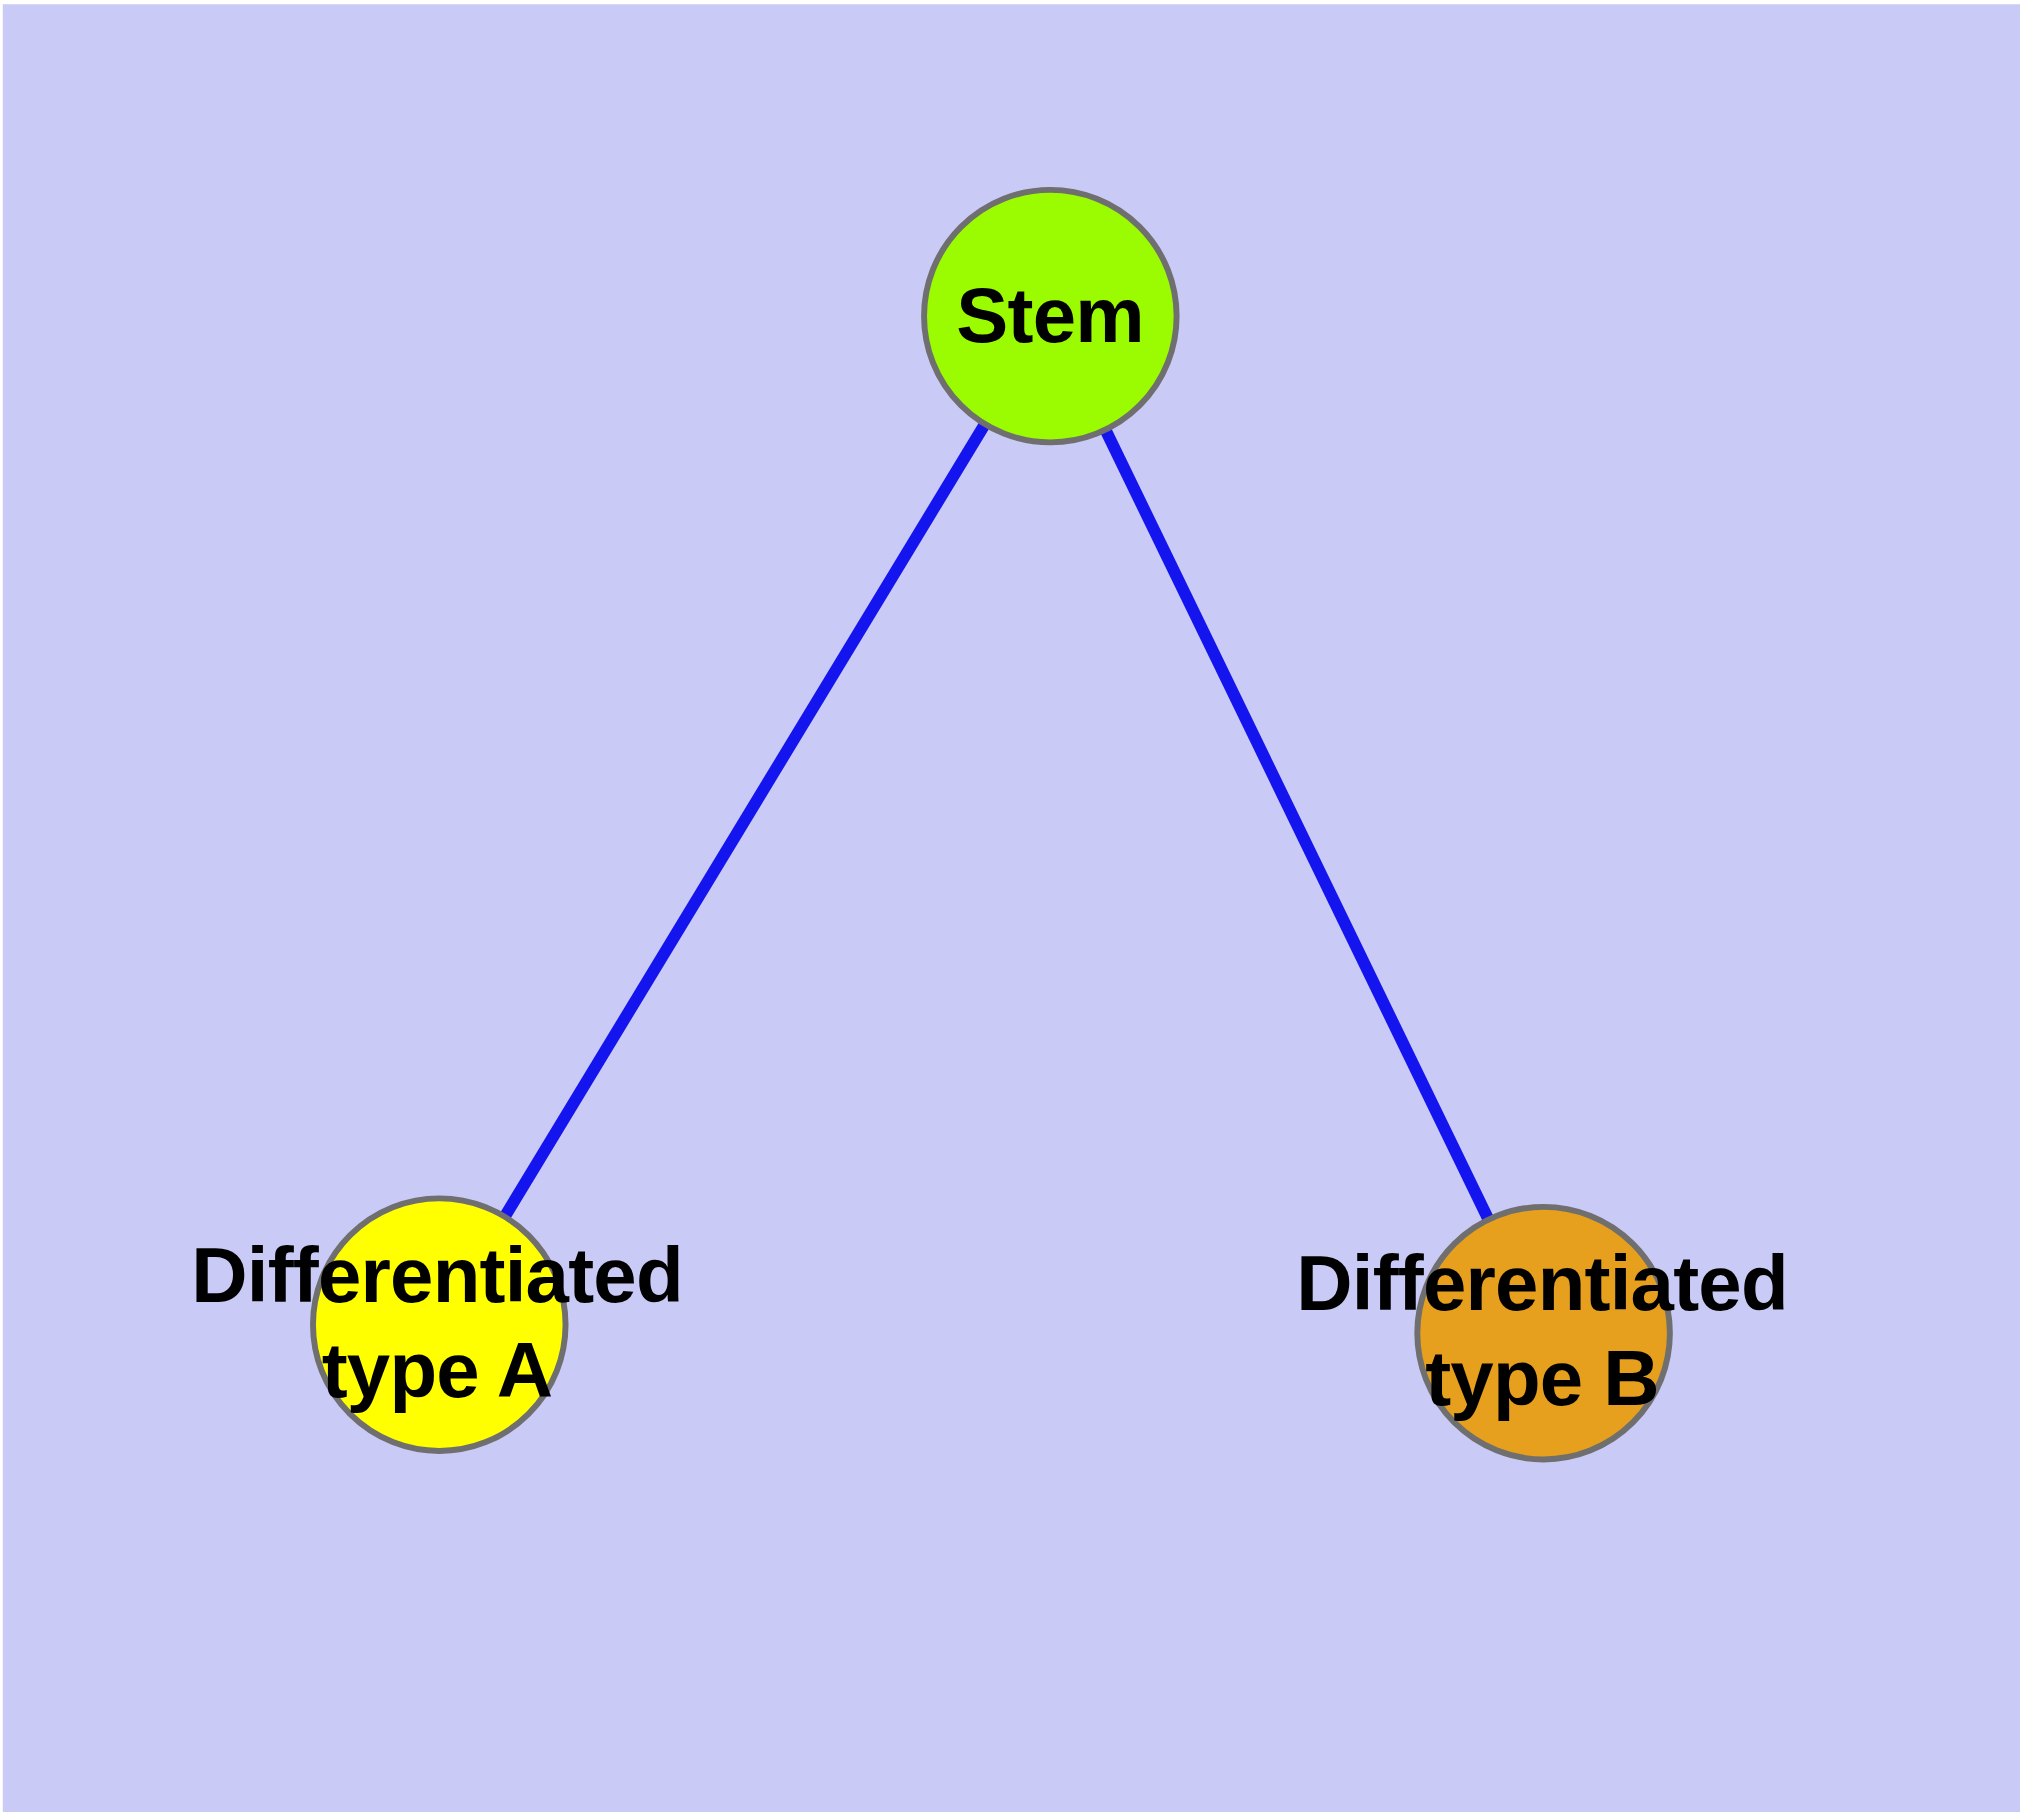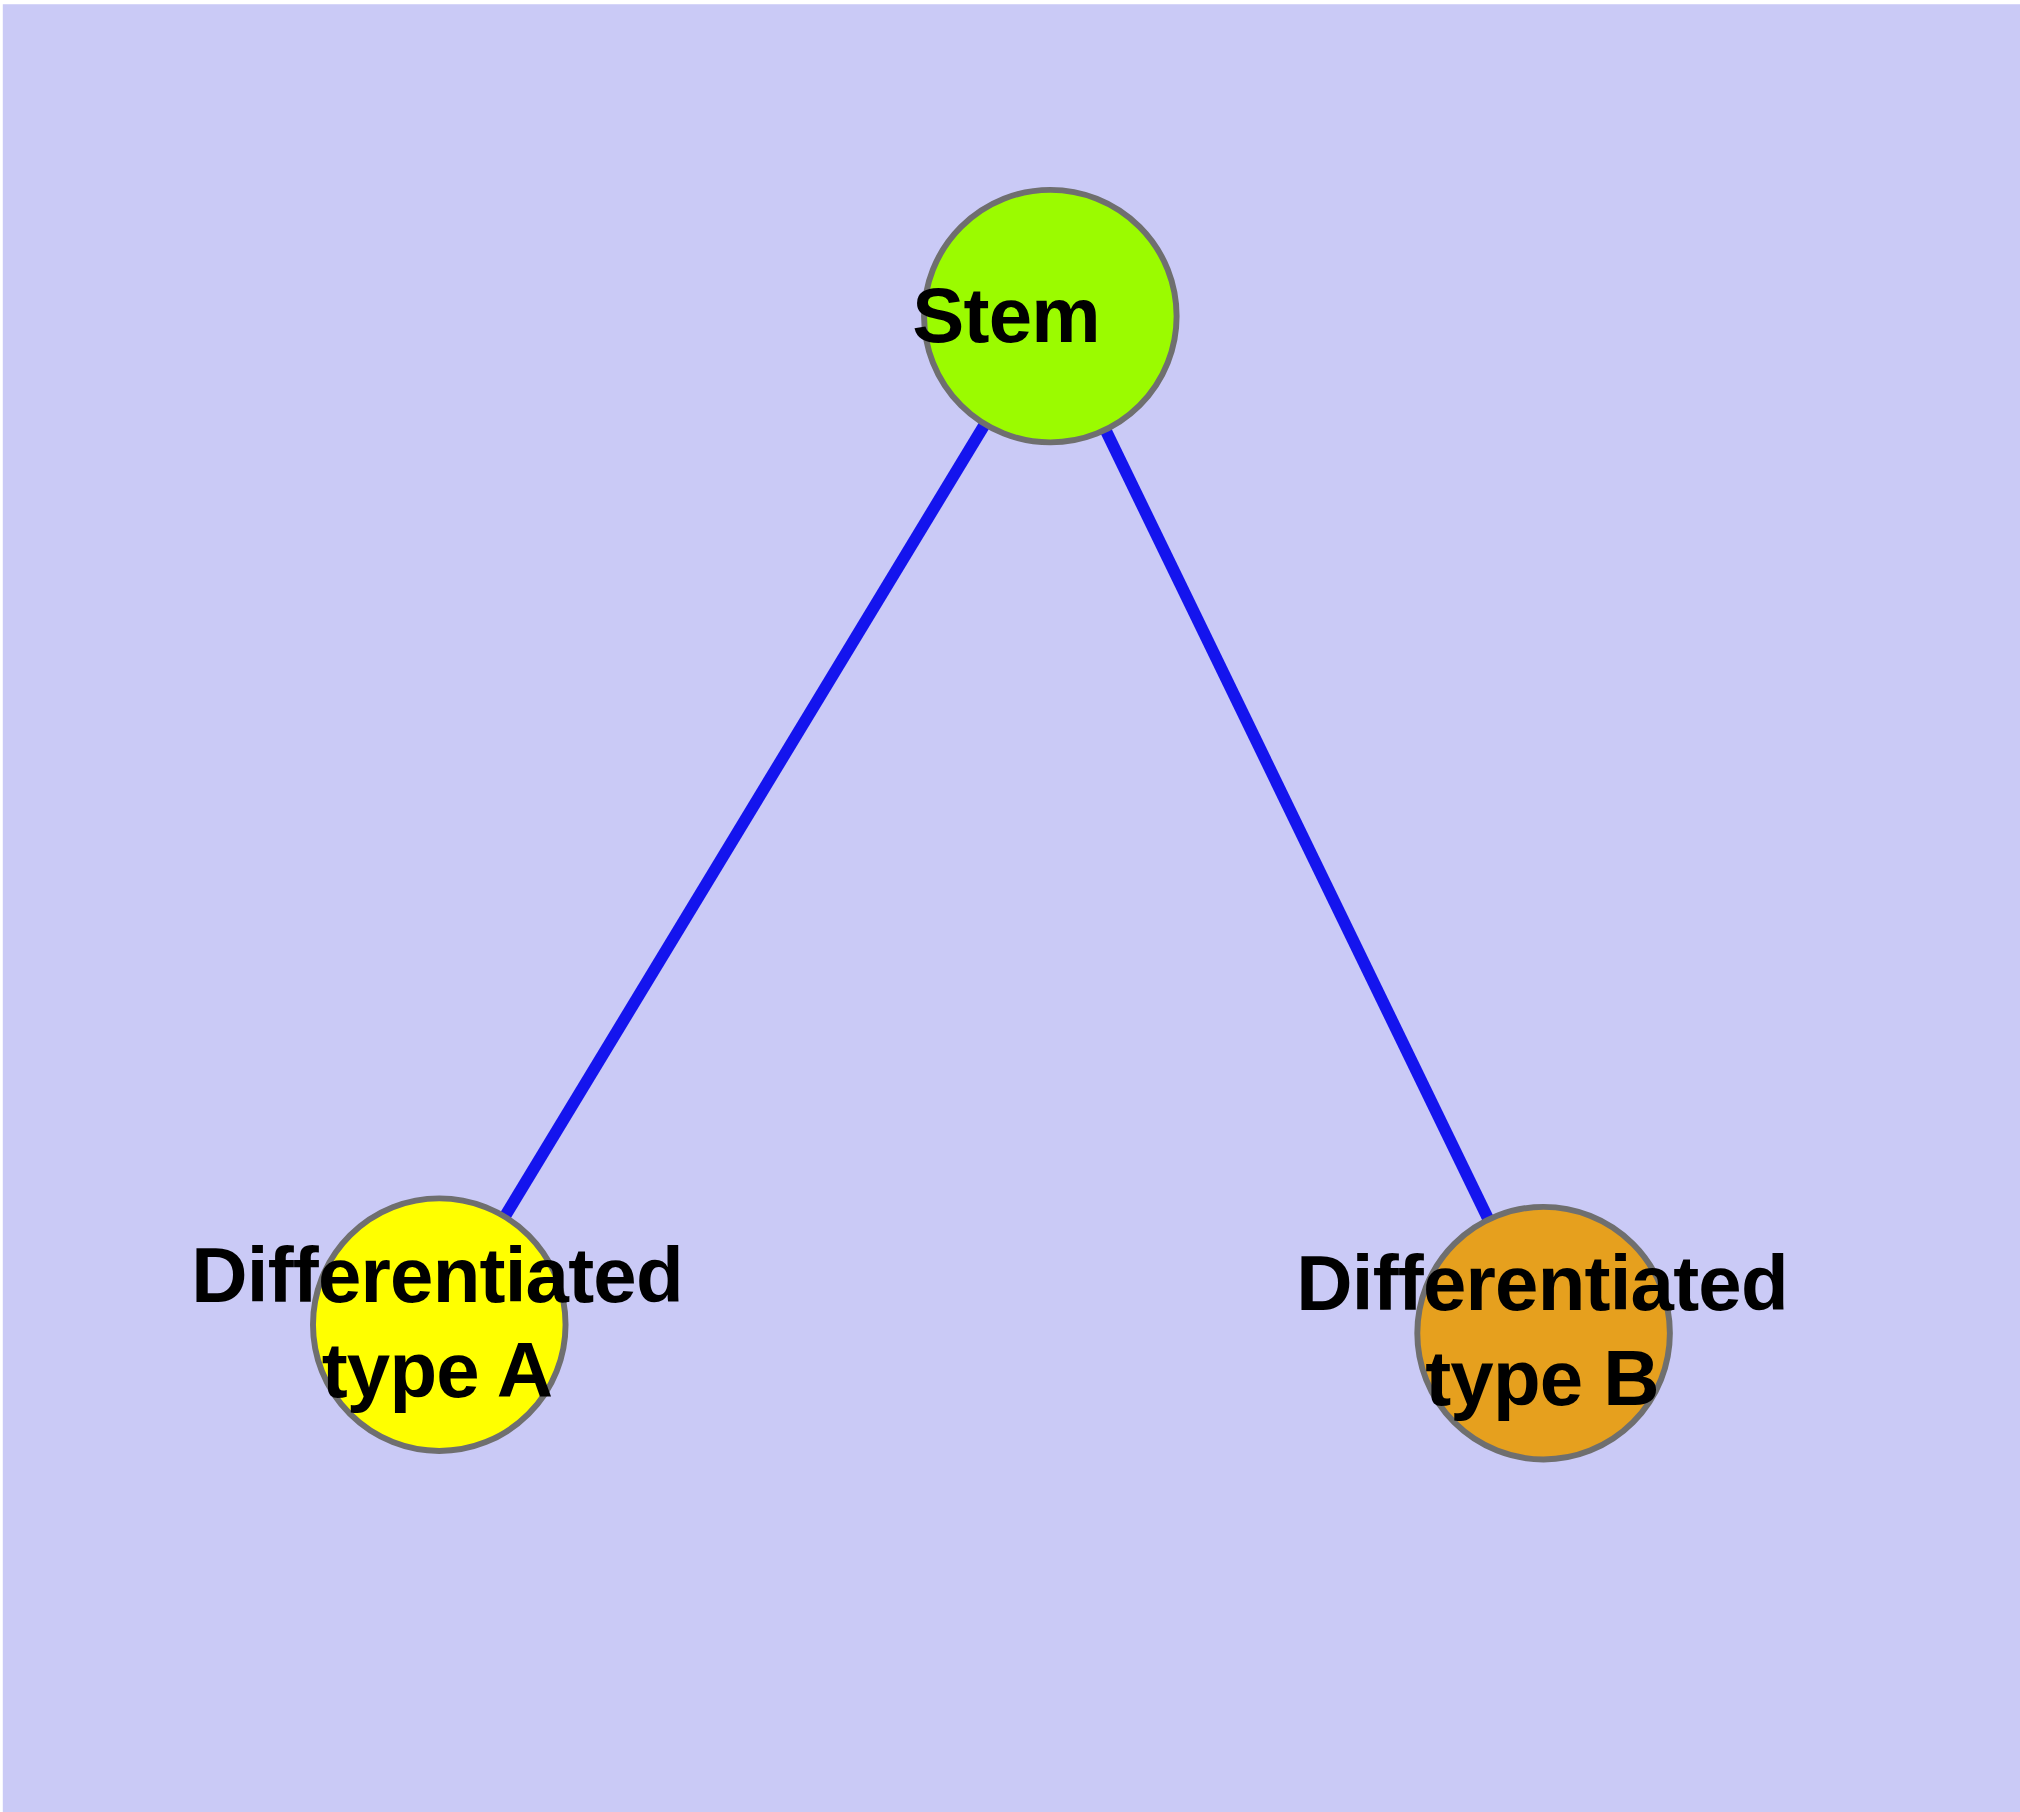--- a/index.html
+++ b/index.html
@@ -52,21 +52,21 @@
 
     <g stroke-width="7" stroke="#6f6f6f">
       <circle cx="518" cy="1563" r="149" fill="#ffff00"></circle>
     </g>
 
     <g stroke-width="7" stroke="#6f6f6f">
       <circle cx="1821" cy="1573" r="149" fill="#e6a01e"></circle>
     </g>
   </svg>
 
-  <div class="node-label" style="left:1006px; top:316px;">Stem</div>
+  <div class="node-label" style="left:1050px; top:316px;">Stem</div>
 
   <div class="node-label" style="left:437px; top:1323px;">Differentiated
 type A</div>
 
   <div class="node-label" style="left:1542px; top:1331px;">Differentiated
 type B</div>
 
 </div>
 
 

